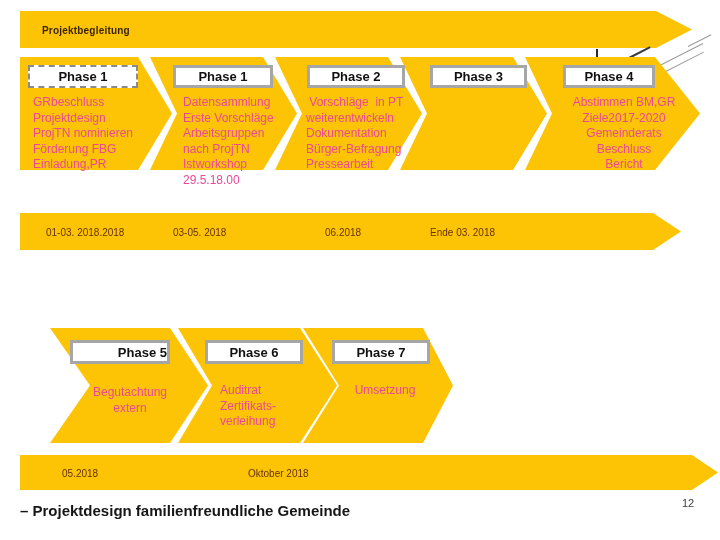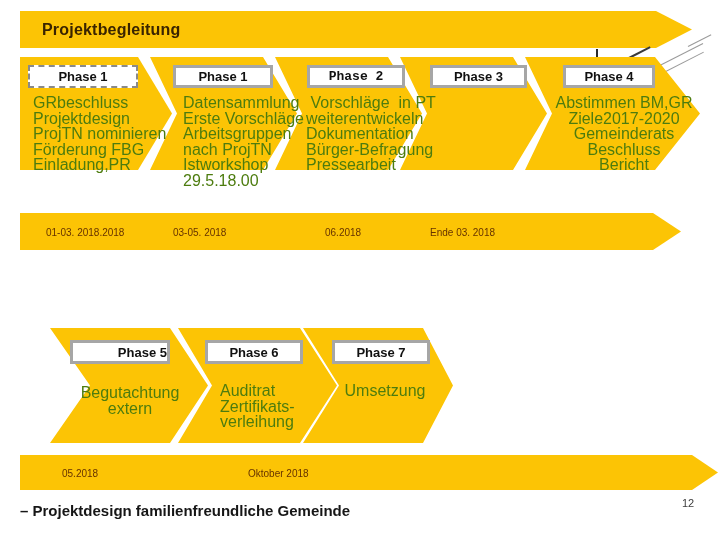--- a/index.html
+++ b/index.html
@@ -3,26 +3,26 @@
 <meta charset="utf-8">
 <style>
   html,body{margin:0;padding:0;background:#ffffff;}
   .slide{position:relative;width:720px;height:540px;background:#fff;overflow:hidden;
          font-family:"Liberation Sans",sans-serif;}
   .band{position:absolute;background:#fcc405;}
   .chev{position:absolute;background:#fcc405;}
   .pbox{position:absolute;background:#ffffff;display:flex;align-items:center;justify-content:center;
         font-weight:bold;font-size:13px;color:#111;border:3px solid #a6a6a6;box-sizing:border-box;}
   .pbox.dashed{border:2px dashed #8a8a8a;}
-  .ptext{position:absolute;font-size:16px;line-height:15.5px;color:#4d7c0f;}
+  .ptext{position:absolute;font-size:12px;line-height:15.5px;color:#ec4899;}
   .ptext .ln{white-space:pre;}
   .center{text-align:center;}
   .titem{position:absolute;top:50%;transform:translateY(-50%);font-size:10px;color:#663300;white-space:pre;}
   .title-band-label{position:absolute;left:22px;top:50%;transform:translateY(-50%);
-        font-size:16px;font-weight:bold;color:#3a2400;letter-spacing:.2px;}
+        font-size:10px;font-weight:bold;color:#3a2400;letter-spacing:.2px;}
   .footer-title{position:absolute;left:20px;top:502px;font-size:15px;font-weight:bold;color:#161616;}
   .page-num{position:absolute;left:682px;top:497px;font-size:11px;color:#3c3c3c;}
   .ann{position:absolute;}
   .scrib{background:#9a9a9a;height:1px;transform-origin:left center;}
   .mark3h{font-size:8px;color:#a9a9a9;}
 </style>
 </head>
 <body>
 
 <div class="slide">
@@ -49,21 +49,21 @@
               clip-path:polygon(0 0, 113px 0, 100% 50%, 113px 100%, 0 100%, 27px 50%);"></div>
   <div class="chev" style="left:525px;top:57px;width:175px;height:113px;
               clip-path:polygon(0 0, 130px 0, 100% 50%, 130px 100%, 0 100%, 27px 50%);"></div>
 
   <div class="pbox dashed" style="left:28px;top:65px;width:110px;height:23px;">
     <span>Phase 1</span>
   </div>
   <div class="pbox" style="left:173px;top:65px;width:100px;height:23px;">
     <span>Phase 1</span>
   </div>
-  <div class="pbox" style="left:307px;top:65px;width:98px;height:23px;font-family:Liberation Mono, monospace;">
+  <div class="pbox" style="left:307px;top:65px;width:98px;height:23px;">
     <span>Phase 2</span>
   </div>
   <div class="pbox" style="left:430px;top:65px;width:97px;height:23px;">
     <span>Phase 3</span>
   </div>
   <div class="pbox" style="left:563px;top:65px;width:92px;height:23px;">
     <span>Phase 4</span>
   </div>
 
   <div class="ptext" style="left:33px;top:95px;width:118px;">

